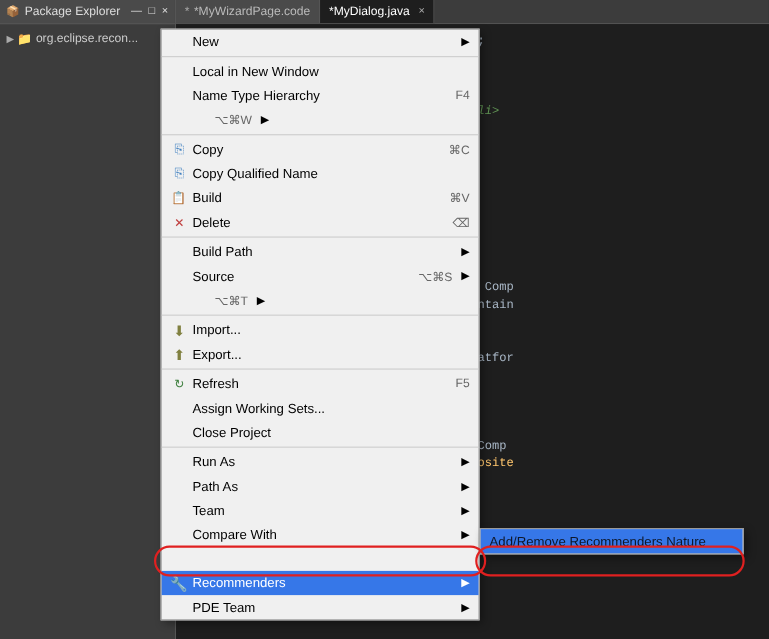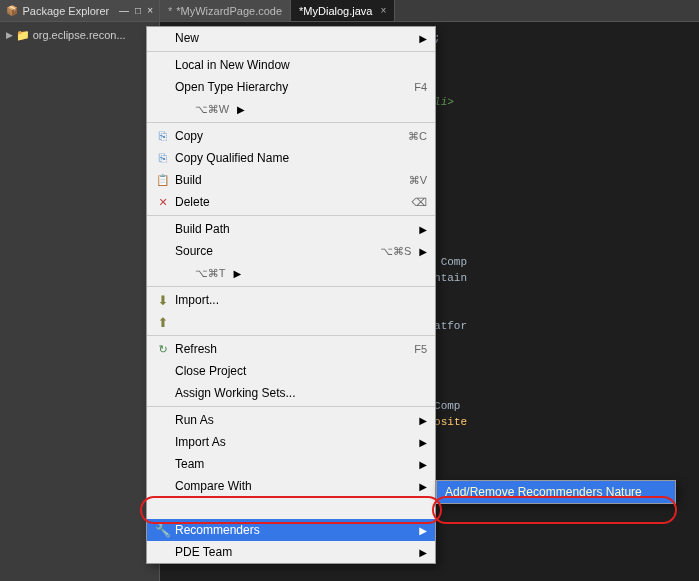--- a/index.html
+++ b/index.html
@@ -169,21 +169,21 @@
       display: flex;
       align-items: center;
       height: 22px;
       padding: 0 8px;
       cursor: pointer;
       font-size: 12px;
       color: #000;
     }
     .submenu-item.highlighted {
       background: #3677e8;
-      color: #fef9c3;
+      color: #0f172a;
       align-items: center;
     }
 
     
     .red-oval {
       position: absolute;
       top: 496px;
       left: 140px;
       width: 302px;
       height: 28px;
@@ -289,21 +289,21 @@
 
   <div class="menu-separator"></div>
 
   <div class="menu-item">
     <span class="item-icon"></span>
     <span class="item-label">Local in New Window</span>
   </div>
 
   <div class="menu-item">
     <span class="item-icon"></span>
-    <span class="item-label">Open Type Hierarchy</span>
+    <span class="item-label">Name Type Hierarchy</span>
     <span class="item-shortcut">F4</span>
   </div>
 
   <div class="menu-item">
     <span class="item-icon"></span>
     <span class="item-shortcut">⌥⌘W</span>
     <span class="item-arrow">▶</span>
   </div>
 
   <div class="menu-separator"></div>
@@ -354,51 +354,52 @@
 
   <div class="menu-separator"></div>
 
   <div class="menu-item">
     <span class="item-icon icon-import" style="font-size:13px;">⬇</span>
     <span class="item-label">Import...</span>
   </div>
 
   <div class="menu-item">
     <span class="item-icon icon-export" style="font-size:13px;">⬆</span>
+    <span class="item-label">Export...</span>
   </div>
 
   <div class="menu-separator"></div>
 
   <div class="menu-item">
     <span class="item-icon icon-refresh">↻</span>
     <span class="item-label">Refresh</span>
     <span class="item-shortcut">F5</span>
   </div>
 
   <div class="menu-item">
     <span class="item-icon"></span>
+    <span class="item-label">Assign Working Sets...</span>
+  </div>
+
+  <div class="menu-item">
+    <span class="item-icon"></span>
     <span class="item-label">Close Project</span>
   </div>
 
-  <div class="menu-item">
-    <span class="item-icon"></span>
-    <span class="item-label">Assign Working Sets...</span>
-  </div>
-
   <div class="menu-separator"></div>
 
   <div class="menu-item">
     <span class="item-icon"></span>
     <span class="item-label">Run As</span>
     <span class="item-arrow">▶</span>
   </div>
 
   <div class="menu-item">
     <span class="item-icon"></span>
-    <span class="item-label">Import As</span>
+    <span class="item-label">Path As</span>
     <span class="item-arrow">▶</span>
   </div>
 
   <div class="menu-item">
     <span class="item-icon"></span>
     <span class="item-label">Team</span>
     <span class="item-arrow">▶</span>
   </div>
 
   <div class="menu-item">

